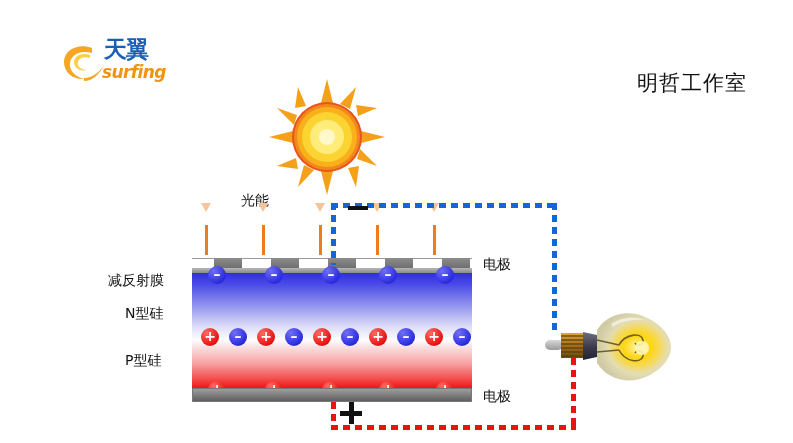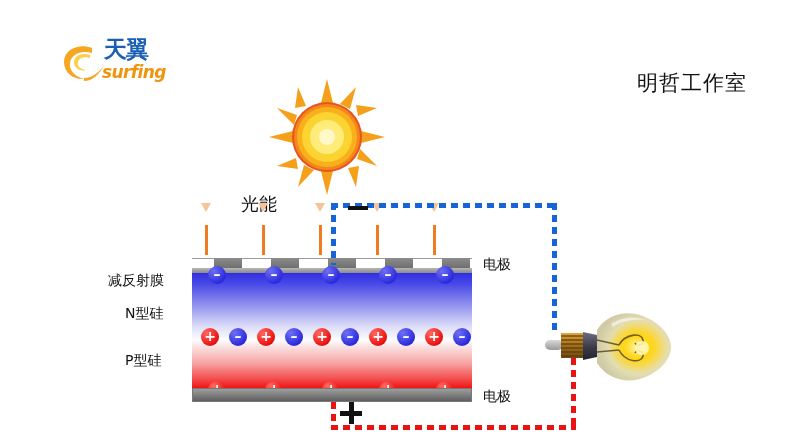--- a/index.html
+++ b/index.html
@@ -25,21 +25,21 @@
       color:#ffffff;font-size:19px;font-weight:bold;letter-spacing:1px;}
 
   
   #studio{position:absolute;left:637px;top:69px;font-size:21px;color:#111;
       letter-spacing:1px;}
 
   
   #sun{position:absolute;left:268px;top:78px;width:118px;height:118px;}
 
   
-  #light-label{position:absolute;left:241px;top:192px;font-size:18px;color:#111;}
+  #light-label{position:absolute;left:241px;top:192px;font-size:14px;color:#111;}
 
   
   .ray{position:absolute;width:3px;background:transparent;}
   .ray .seg{position:absolute;left:0;width:3px;background:#f07c20;}
   .ray .head{position:absolute;left:-4px;width:0;height:0;
       border-left:5.5px solid transparent;border-right:5.5px solid transparent;
       border-top:9px solid #f07c20;}
   .ray .head.faint{border-top-color:#f5c49a;}
 
   

